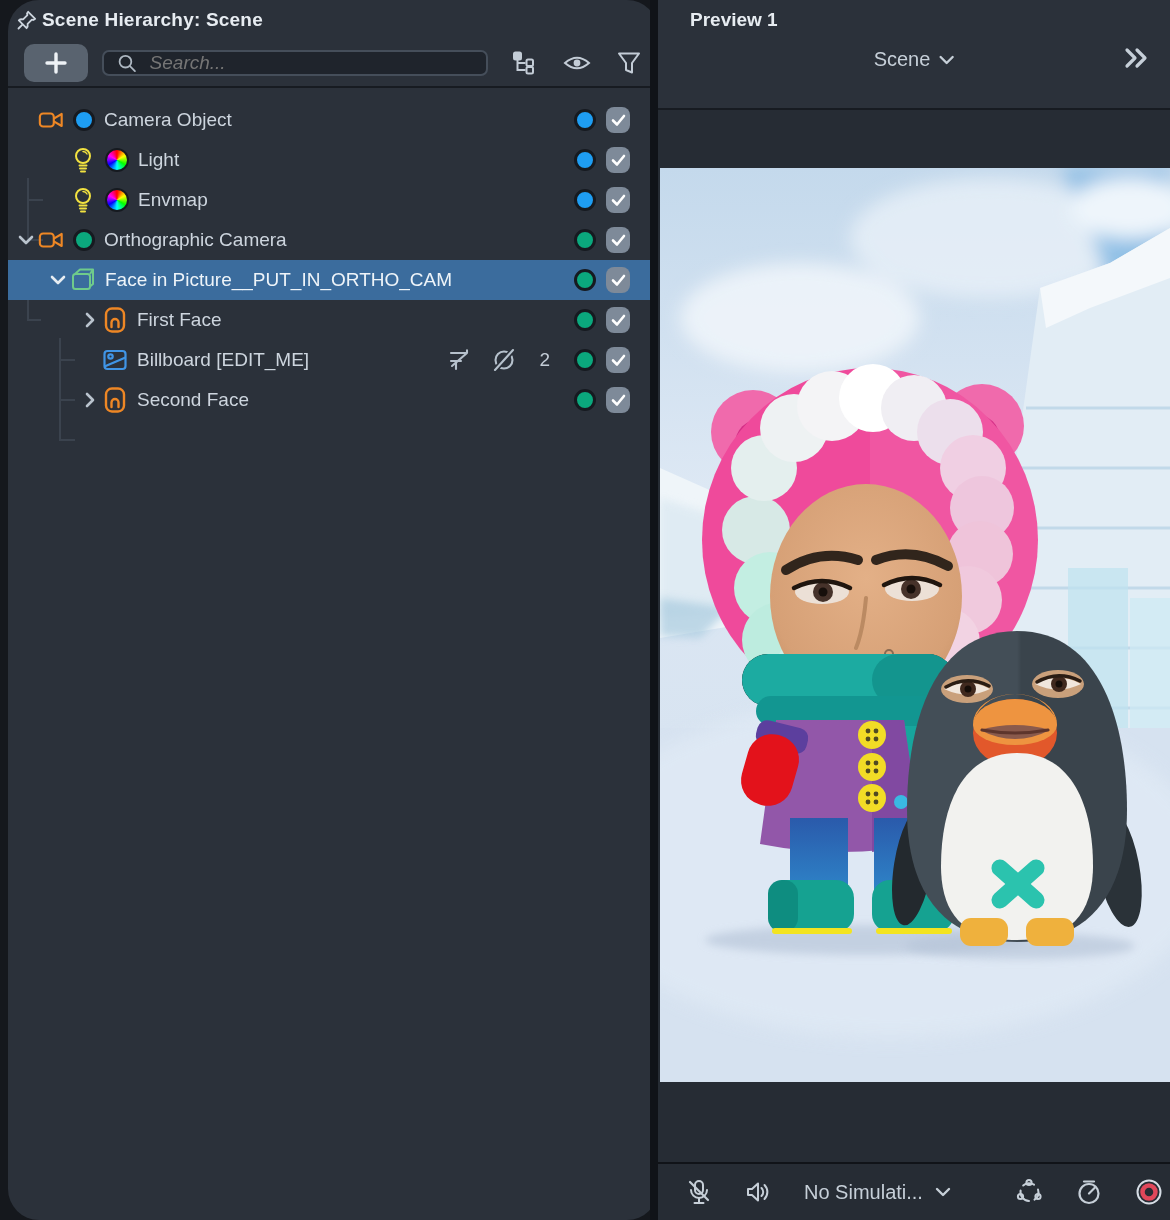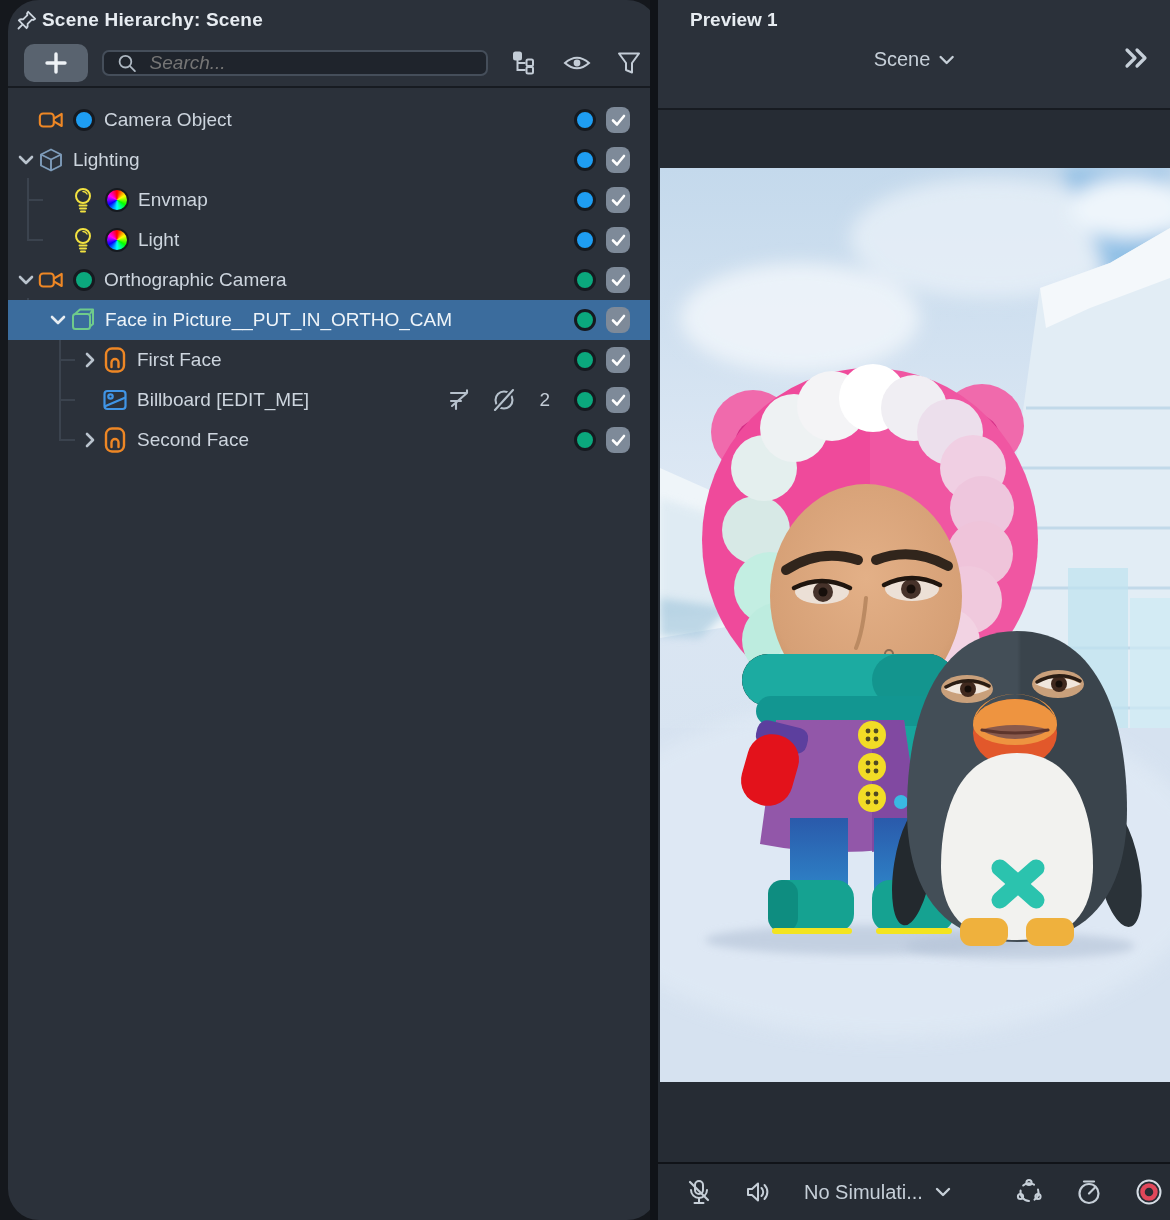--- a/index.html
+++ b/index.html
@@ -130,57 +130,33 @@
       <span class="rgt">
         <span class="status-dot" style="background: rgb(30, 157, 242);"></span>
         <span class="chk">
             <svg width="15" height="13" viewBox="0 0 15 13">
               <path d="M2 6.5 L6 10.5 L13 2" fill="none" stroke="#fff" stroke-width="2.6" stroke-linecap="round" stroke-linejoin="round"></path>
             </svg>
           </span>
       </span>
     </div>
 
-    <div class="row pad0">
-      <span class="chev">
-          <svg width="16" height="10" viewBox="0 0 16 10">
-            <path d="M2 2 L8 8 L14 2" fill="none" stroke="#b9c3cd" stroke-width="2.6" stroke-linecap="round" stroke-linejoin="round"></path>
-          </svg>
-        </span>
-      <span class="icn">
-        <svg width="26" height="26" viewBox="0 0 26 26">
-            <g fill="none" stroke="#7e9cba" stroke-width="1.9" stroke-linejoin="round">
-              <path d="M13 2.5 L23 7.5 L23 18.5 L13 23.5 L3 18.5 L3 7.5 Z"></path>
-              <path d="M3 7.5 L13 12.5 L23 7.5 M13 12.5 V23.5"></path>
-            </g>
-          </svg>
-      </span>
-      <span class="label">Lighting</span>
-      <span class="rgt">
-        <span class="status-dot" style="background: rgb(30, 157, 242);"></span>
-        <span class="chk">
-            <svg width="15" height="13" viewBox="0 0 15 13">
-              <path d="M2 6.5 L6 10.5 L13 2" fill="none" stroke="#fff" stroke-width="2.6" stroke-linecap="round" stroke-linejoin="round"></path>
-            </svg>
-          </span>
-      </span>
-    </div>
 
     <div class="row padL">
       <span class="icn">
         <svg width="26" height="28" viewBox="0 0 26 28">
             <g fill="none" stroke="#f2e240" stroke-width="2" stroke-linecap="round">
               <circle cx="13" cy="10" r="7"></circle>
               <path d="M9.5 19.5 h7 M10 22.5 h6 M11 25.5 h4"></path>
               <path d="M13 5.5 a4.5 4.5 0 0 1 4 2.5" stroke-width="1.4"></path>
             </g>
           </svg>
       </span>
       <span class="wheel"></span>
-      <span class="label">Envmap</span>
+      <span class="label">Light</span>
       <span class="rgt">
         <span class="status-dot" style="background: rgb(30, 157, 242);"></span>
         <span class="chk">
             <svg width="15" height="13" viewBox="0 0 15 13">
               <path d="M2 6.5 L6 10.5 L13 2" fill="none" stroke="#fff" stroke-width="2.6" stroke-linecap="round" stroke-linejoin="round"></path>
             </svg>
           </span>
       </span>
     </div>
 
@@ -188,21 +164,21 @@
       <span class="icn">
         <svg width="26" height="28" viewBox="0 0 26 28">
             <g fill="none" stroke="#f2e240" stroke-width="2" stroke-linecap="round">
               <circle cx="13" cy="10" r="7"></circle>
               <path d="M9.5 19.5 h7 M10 22.5 h6 M11 25.5 h4"></path>
               <path d="M13 5.5 a4.5 4.5 0 0 1 4 2.5" stroke-width="1.4"></path>
             </g>
           </svg>
       </span>
       <span class="wheel"></span>
-      <span class="label">Light</span>
+      <span class="label">Envmap</span>
       <span class="rgt">
         <span class="status-dot" style="background: rgb(30, 157, 242);"></span>
         <span class="chk">
             <svg width="15" height="13" viewBox="0 0 15 13">
               <path d="M2 6.5 L6 10.5 L13 2" fill="none" stroke="#fff" stroke-width="2.6" stroke-linecap="round" stroke-linejoin="round"></path>
             </svg>
           </span>
       </span>
     </div>
 

